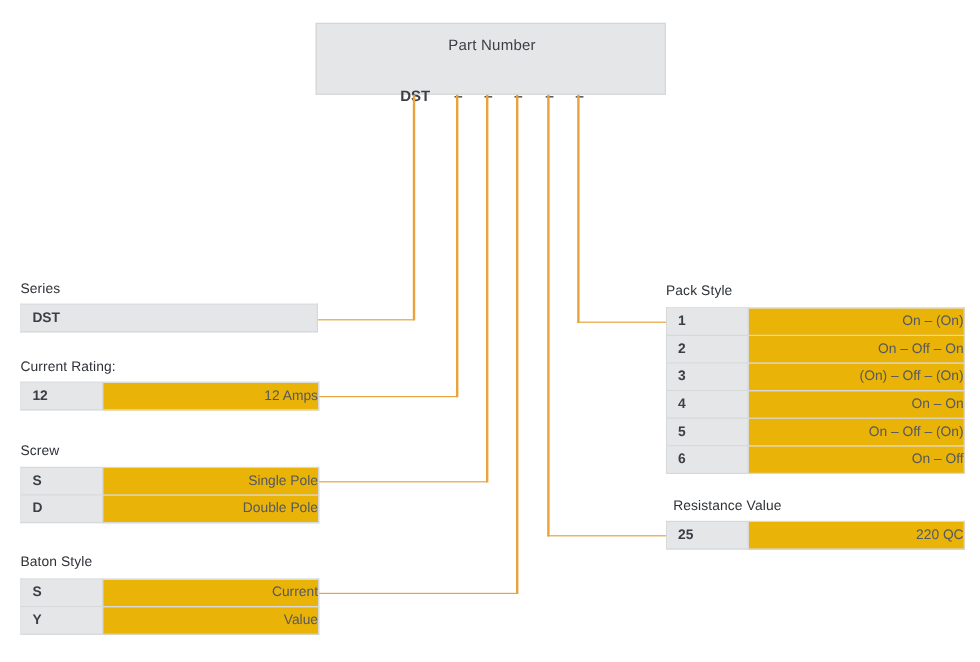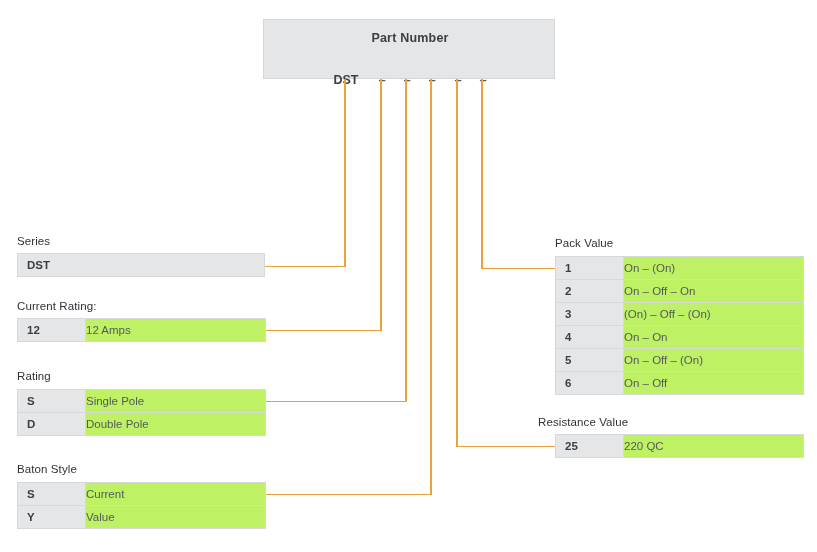--- a/index.html
+++ b/index.html
@@ -26,21 +26,21 @@
     border: 1px solid #d4d6d8;
     box-sizing: border-box;
   }
   .pn-title {
     position: absolute;
     left: 0;
     top: 11px;
     width: 292px;
     text-align: center;
     font-size: 12.5px;
-    font-weight: bold;
+    font-weight: normal;
     color: #3b3f44;
     letter-spacing: .2px;
   }
   .pn-row {
     position: absolute;
     left: 0;
     top: 53px;
     width: 292px;
     height: 20px;
   }
@@ -89,22 +89,22 @@
     box-sizing: border-box;
   }
   .tbl td.code {
     background: #e4e6e8;
     font-weight: bold;
     color: #3b3f44;
     padding-left: 9px;
     text-align: left;
   }
   .tbl td.val {
-    background: #bef264;
-    text-align: left;
+    background: #eab308;
+    text-align: right;
   }
   .tbl td.wide {
     background: #e4e6e8;
     font-weight: bold;
     color: #3b3f44;
     padding-left: 9px;
     text-align: left;
   }
 
   
@@ -164,21 +164,21 @@
       <col style="width:180px;">
     </colgroup>
   <tbody>
       <tr>
     <td class="code">12</td>
     <td class="val">12 Amps</td>
   </tr>
 </tbody>
   </table>
 
-<div class="grp-label" style="left:17px; top:370px;">Rating</div>
+<div class="grp-label" style="left:17px; top:370px;">Screw</div>
 <table class="tbl" style="left:17px; top:389px; width:248px;">
   <colgroup>
       <col style="width:68px;">
       <col style="width:180px;">
     </colgroup>
   <tbody>
       <tr>
     <td class="code">S</td>
     <td class="val">Single Pole</td>
   </tr>
@@ -200,21 +200,21 @@
     <td class="code">S</td>
     <td class="val">Current</td>
   </tr>
   <tr>
     <td class="code">Y</td>
     <td class="val">Value</td>
   </tr>
 </tbody>
   </table>
 
-<div class="grp-label" style="left:555px; top:237px;">Pack Value</div>
+<div class="grp-label" style="left:555px; top:237px;">Pack Style</div>
 <table class="tbl" style="left:555px; top:256px; width:248px;">
   <colgroup>
       <col style="width:68px;">
       <col style="width:180px;">
     </colgroup>
   <tbody>
       <tr>
     <td class="code">1</td>
     <td class="val">On – (On)</td>
   </tr>
@@ -234,21 +234,21 @@
     <td class="code">5</td>
     <td class="val">On – Off – (On)</td>
   </tr>
   <tr>
     <td class="code">6</td>
     <td class="val">On – Off</td>
   </tr>
 </tbody>
   </table>
 
-<div class="grp-label" style="left:538px; top:416px;">Resistance Value</div>
+<div class="grp-label" style="left:561px; top:416px;">Resistance Value</div>
 <table class="tbl" style="left:555px; top:434px; width:248px;">
   <colgroup>
       <col style="width:68px;">
       <col style="width:180px;">
     </colgroup>
   <tbody>
       <tr>
     <td class="code">25</td>
     <td class="val">220 QC</td>
   </tr>

